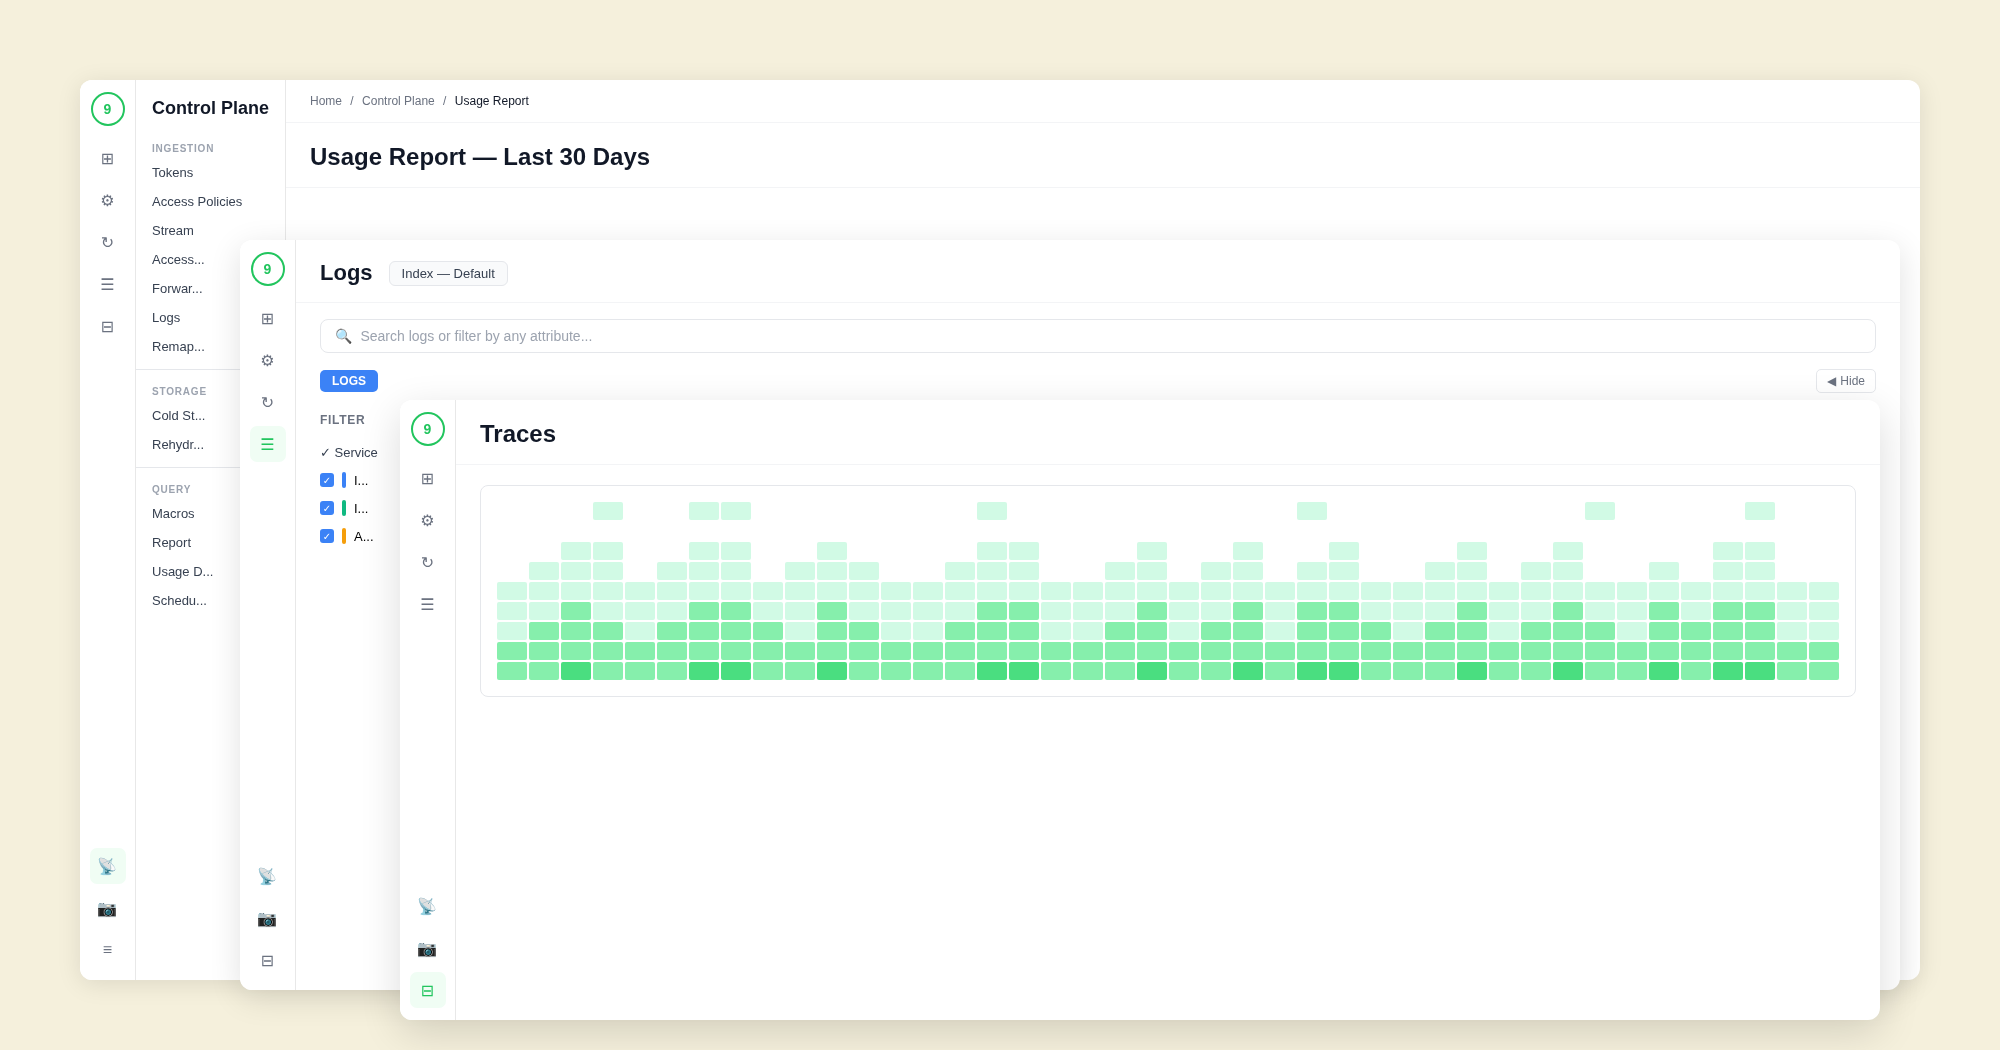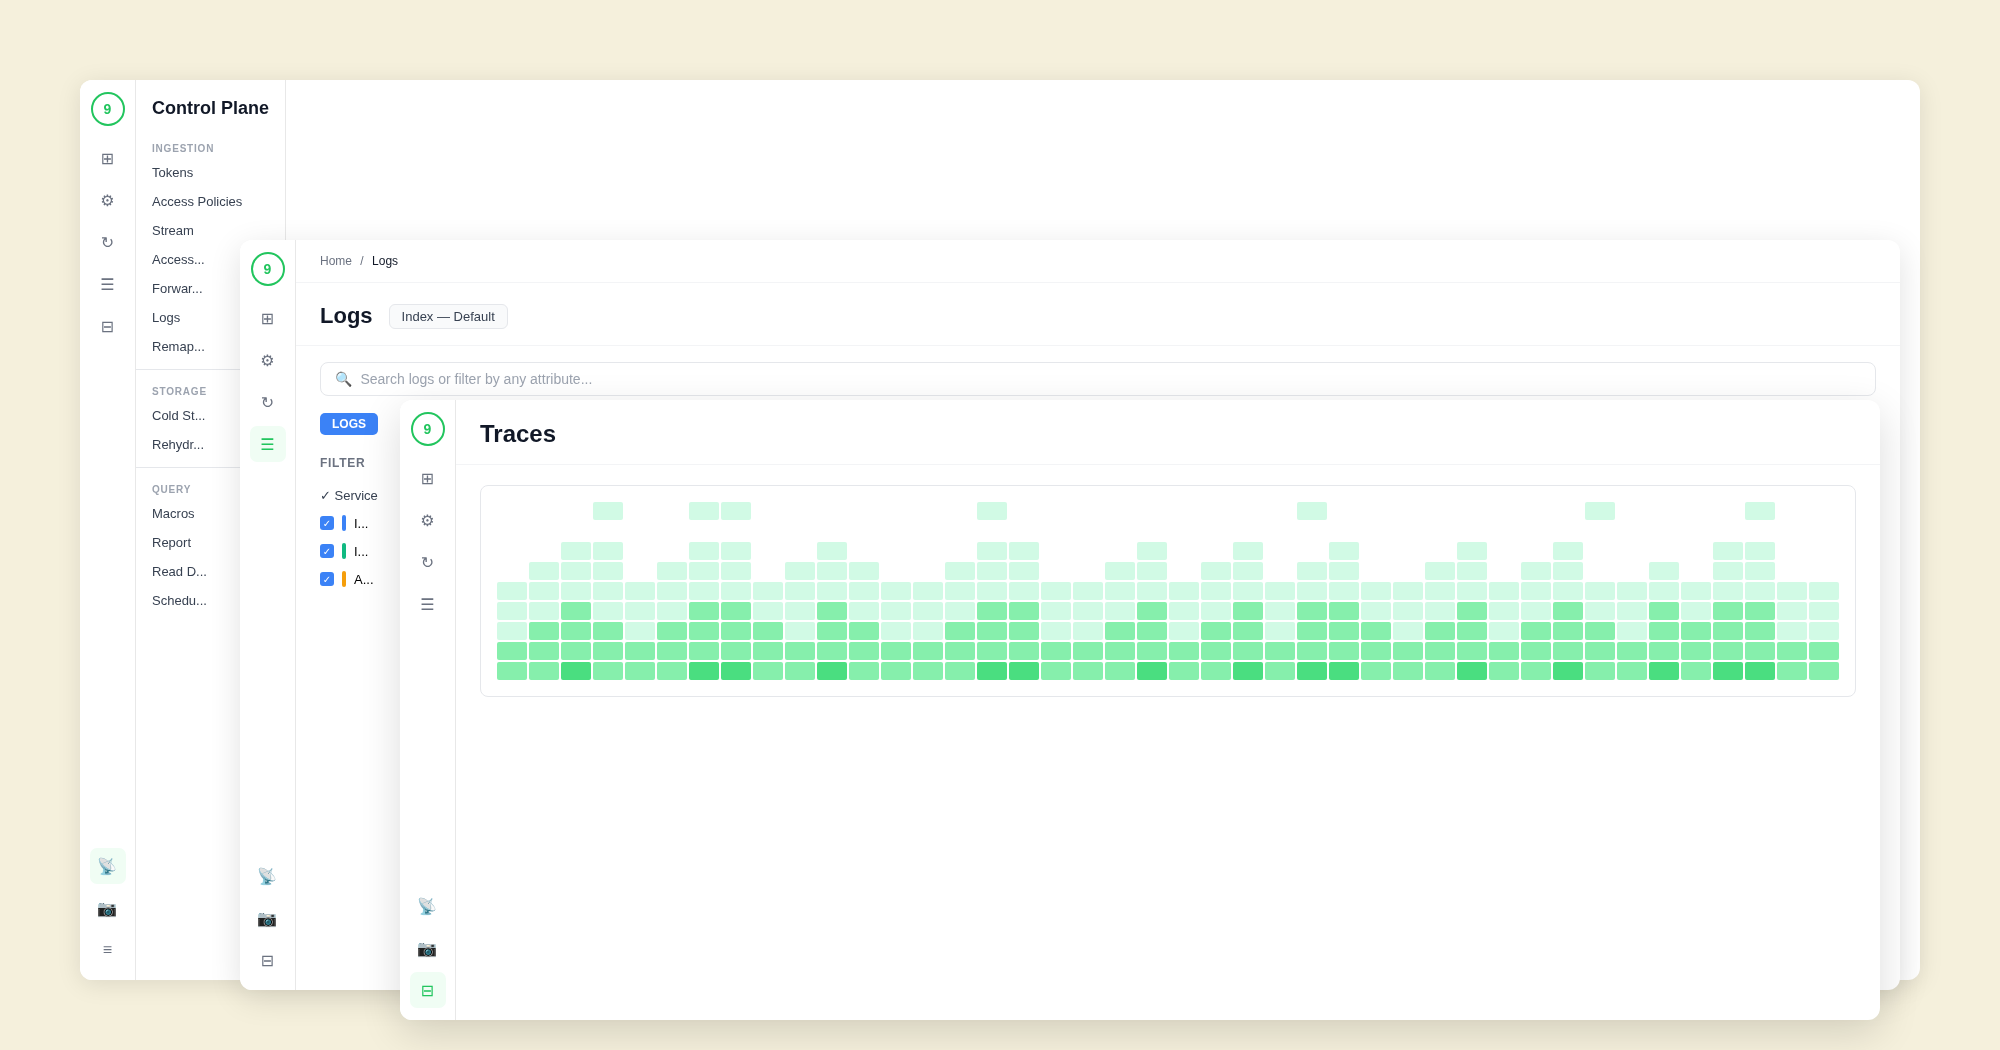--- a/index.html
+++ b/index.html
@@ -343,48 +343,53 @@
     <div class="win-item">Logs</div>
     <div class="win-item">Remap...</div>
     <hr class="win-divider">
     <div class="win-section-label">STORAGE</div>
     <div class="win-item">Cold St...</div>
     <div class="win-item">Rehydr...</div>
     <hr class="win-divider">
     <div class="win-section-label">QUERY</div>
     <div class="win-item">Macros</div>
     <div class="win-item">Report</div>
-    <div class="win-item">Read D...</div>
+    <div class="win-item">Usage D...</div>
     <div class="win-item">Schedu...</div>
   </div>
 
   <div class="win-main">
+    <div class="win-breadcrumb">
+      <span>Home</span>
+      <span class="sep">/</span>
+      <span>Control Plane</span>
+      <span class="sep">/</span>
+      <span class="current">Usage Report</span>
+    </div>
+    <div class="win-page-header">
+      <div class="win-page-title">Usage Report — Last 30 Days</div>
+    </div>
   </div>
 </div>
 
 <div class="window-2">
 
   <div class="win-icon-sidebar">
     <div class="win-logo">9</div>
     <div class="win-icon">⊞</div>
     <div class="win-icon">⚙</div>
     <div class="win-icon">↻</div>
     <div class="win-icon active" style="color:#22c55e; background:#f0fdf4;">☰</div>
     <div style="flex:1"></div>
     <div class="win-icon">📡</div>
     <div class="win-icon">📷</div>
     <div class="win-icon">⊟</div>
   </div>
 
   <div class="win-main">
-    <div class="win-breadcrumb">
-      <span>Home</span>
-      <span class="sep">/</span>
-      <span class="current">Logs</span>
-    </div>
 
     <div class="logs-header">
       <span class="logs-title">Logs</span>
       <span class="logs-badge">Index — Default</span>
     </div>
 
     <div class="search-bar">
       <span style="font-size:14px; color:#9ca3af;">🔍</span>
       <span style="color:#9ca3af; font-size:14px;">Search logs or filter by any attribute...</span>
     </div>

